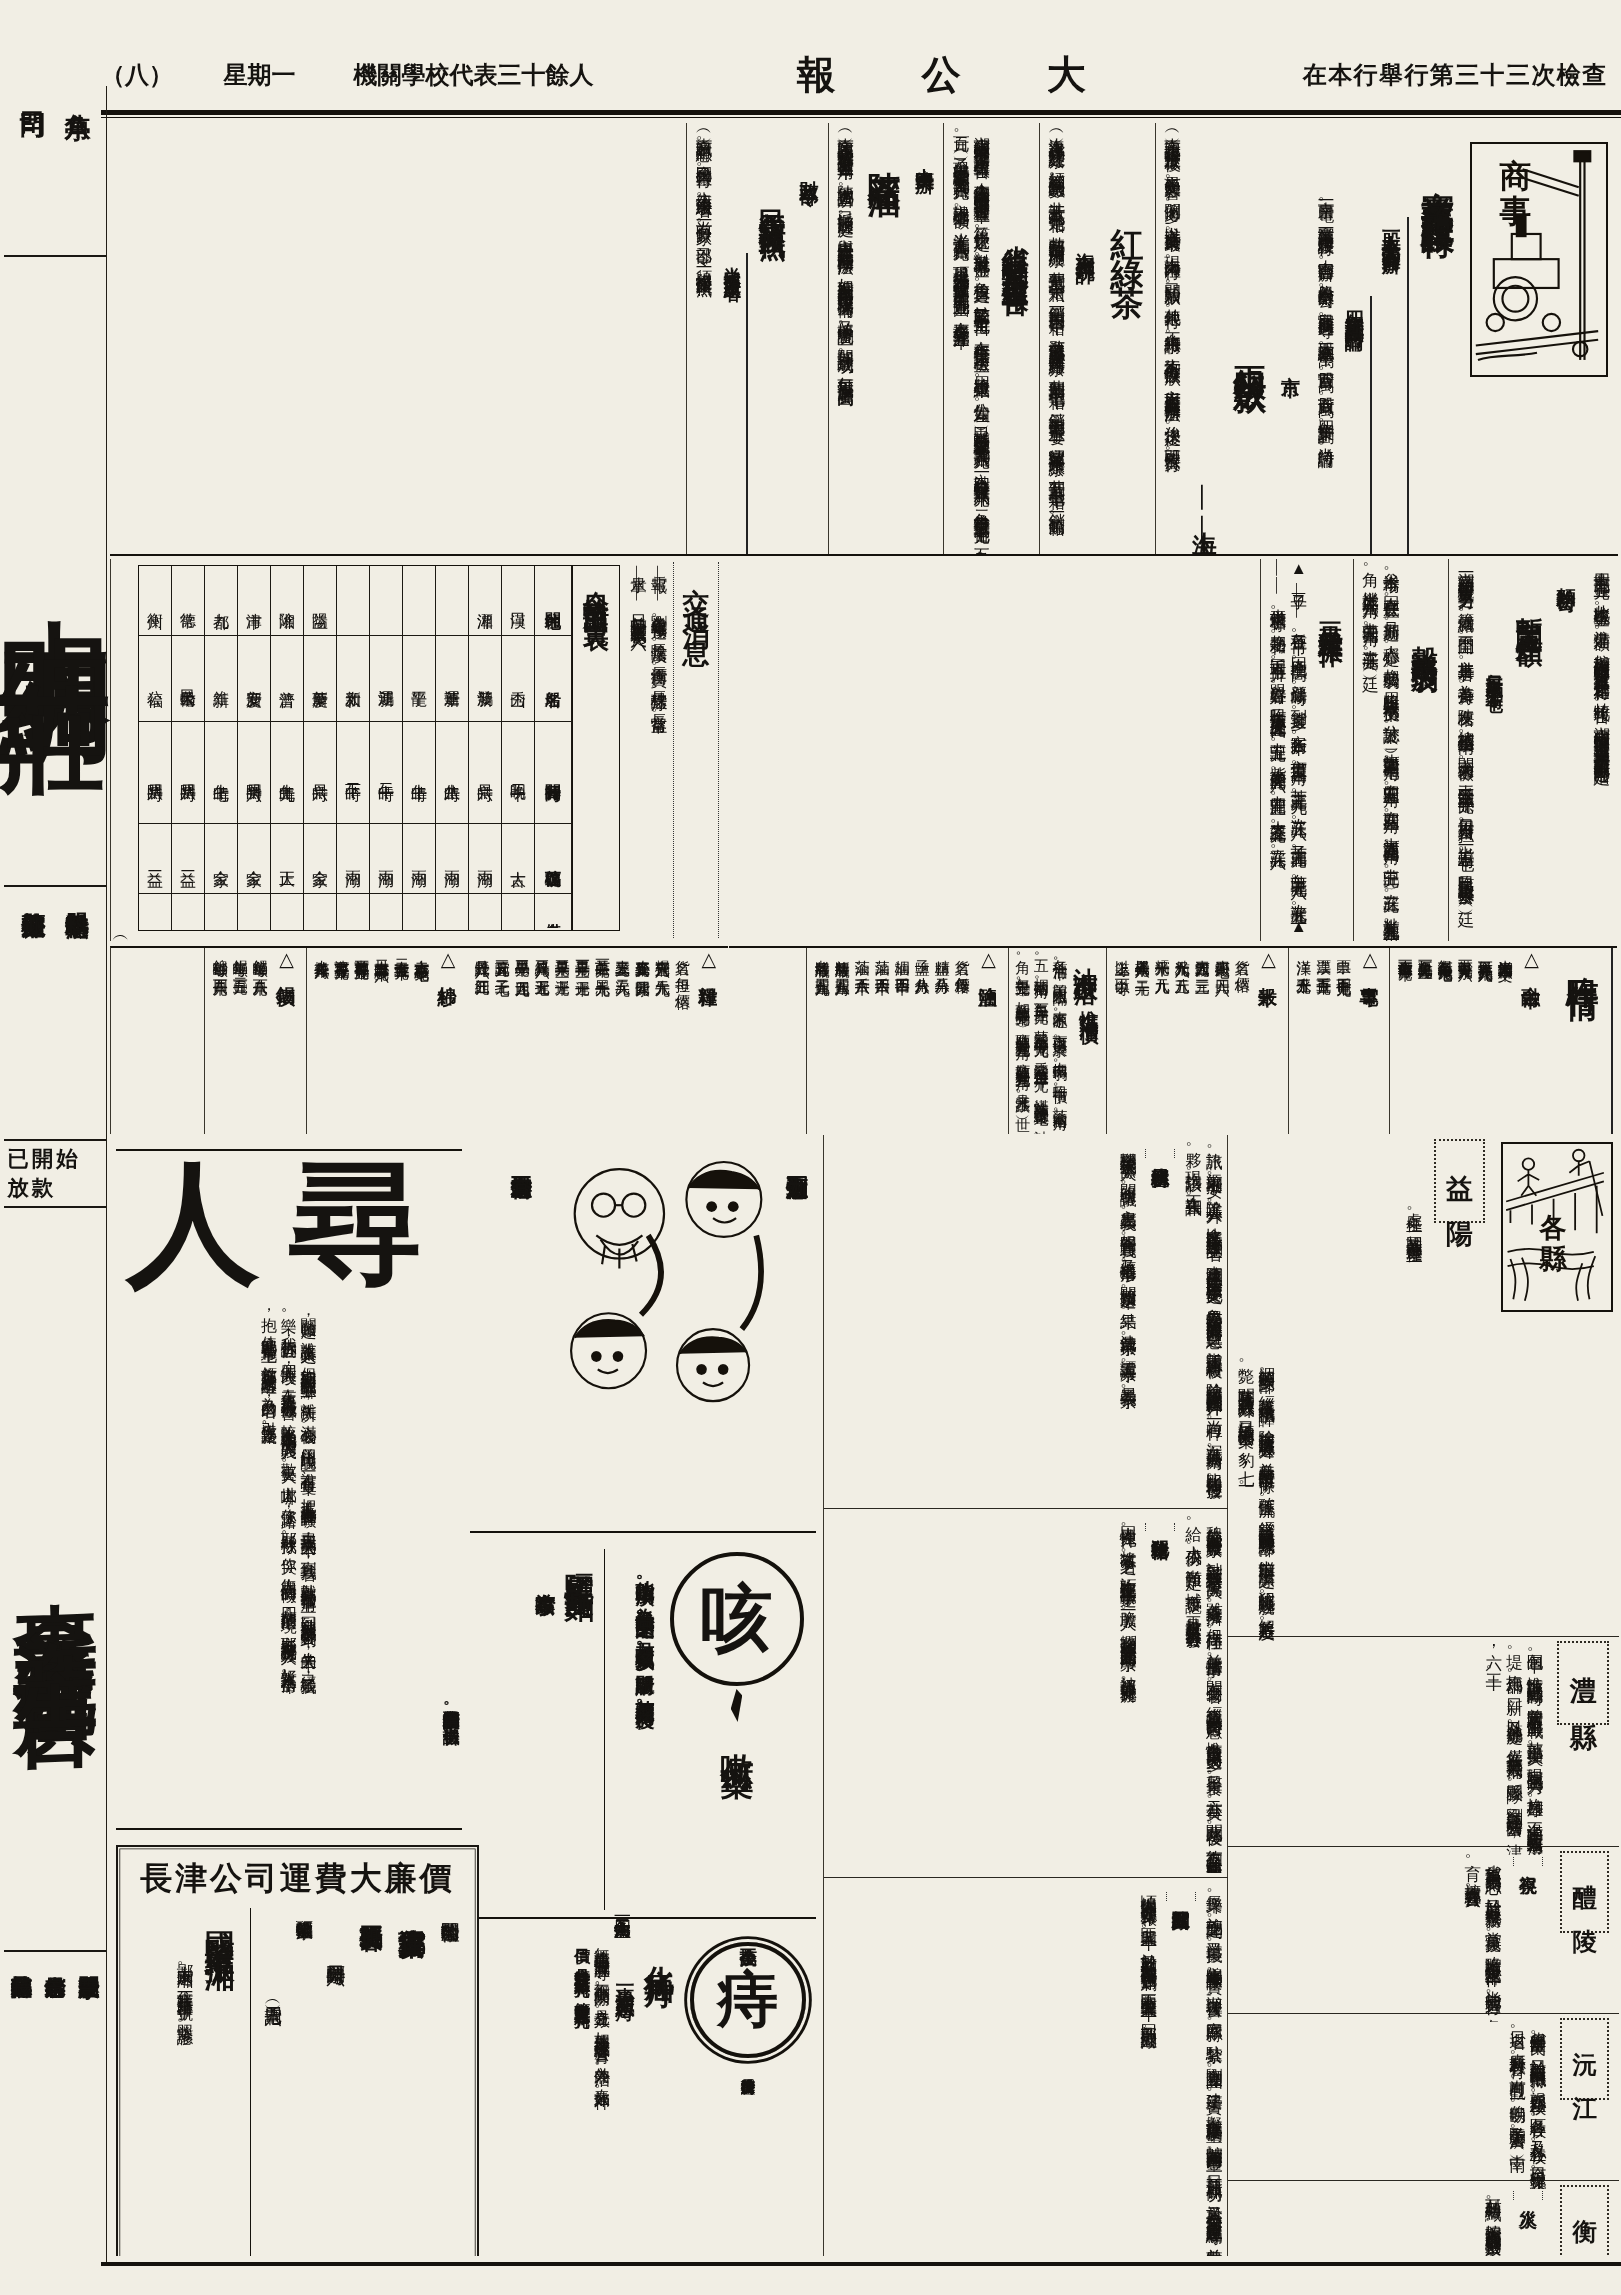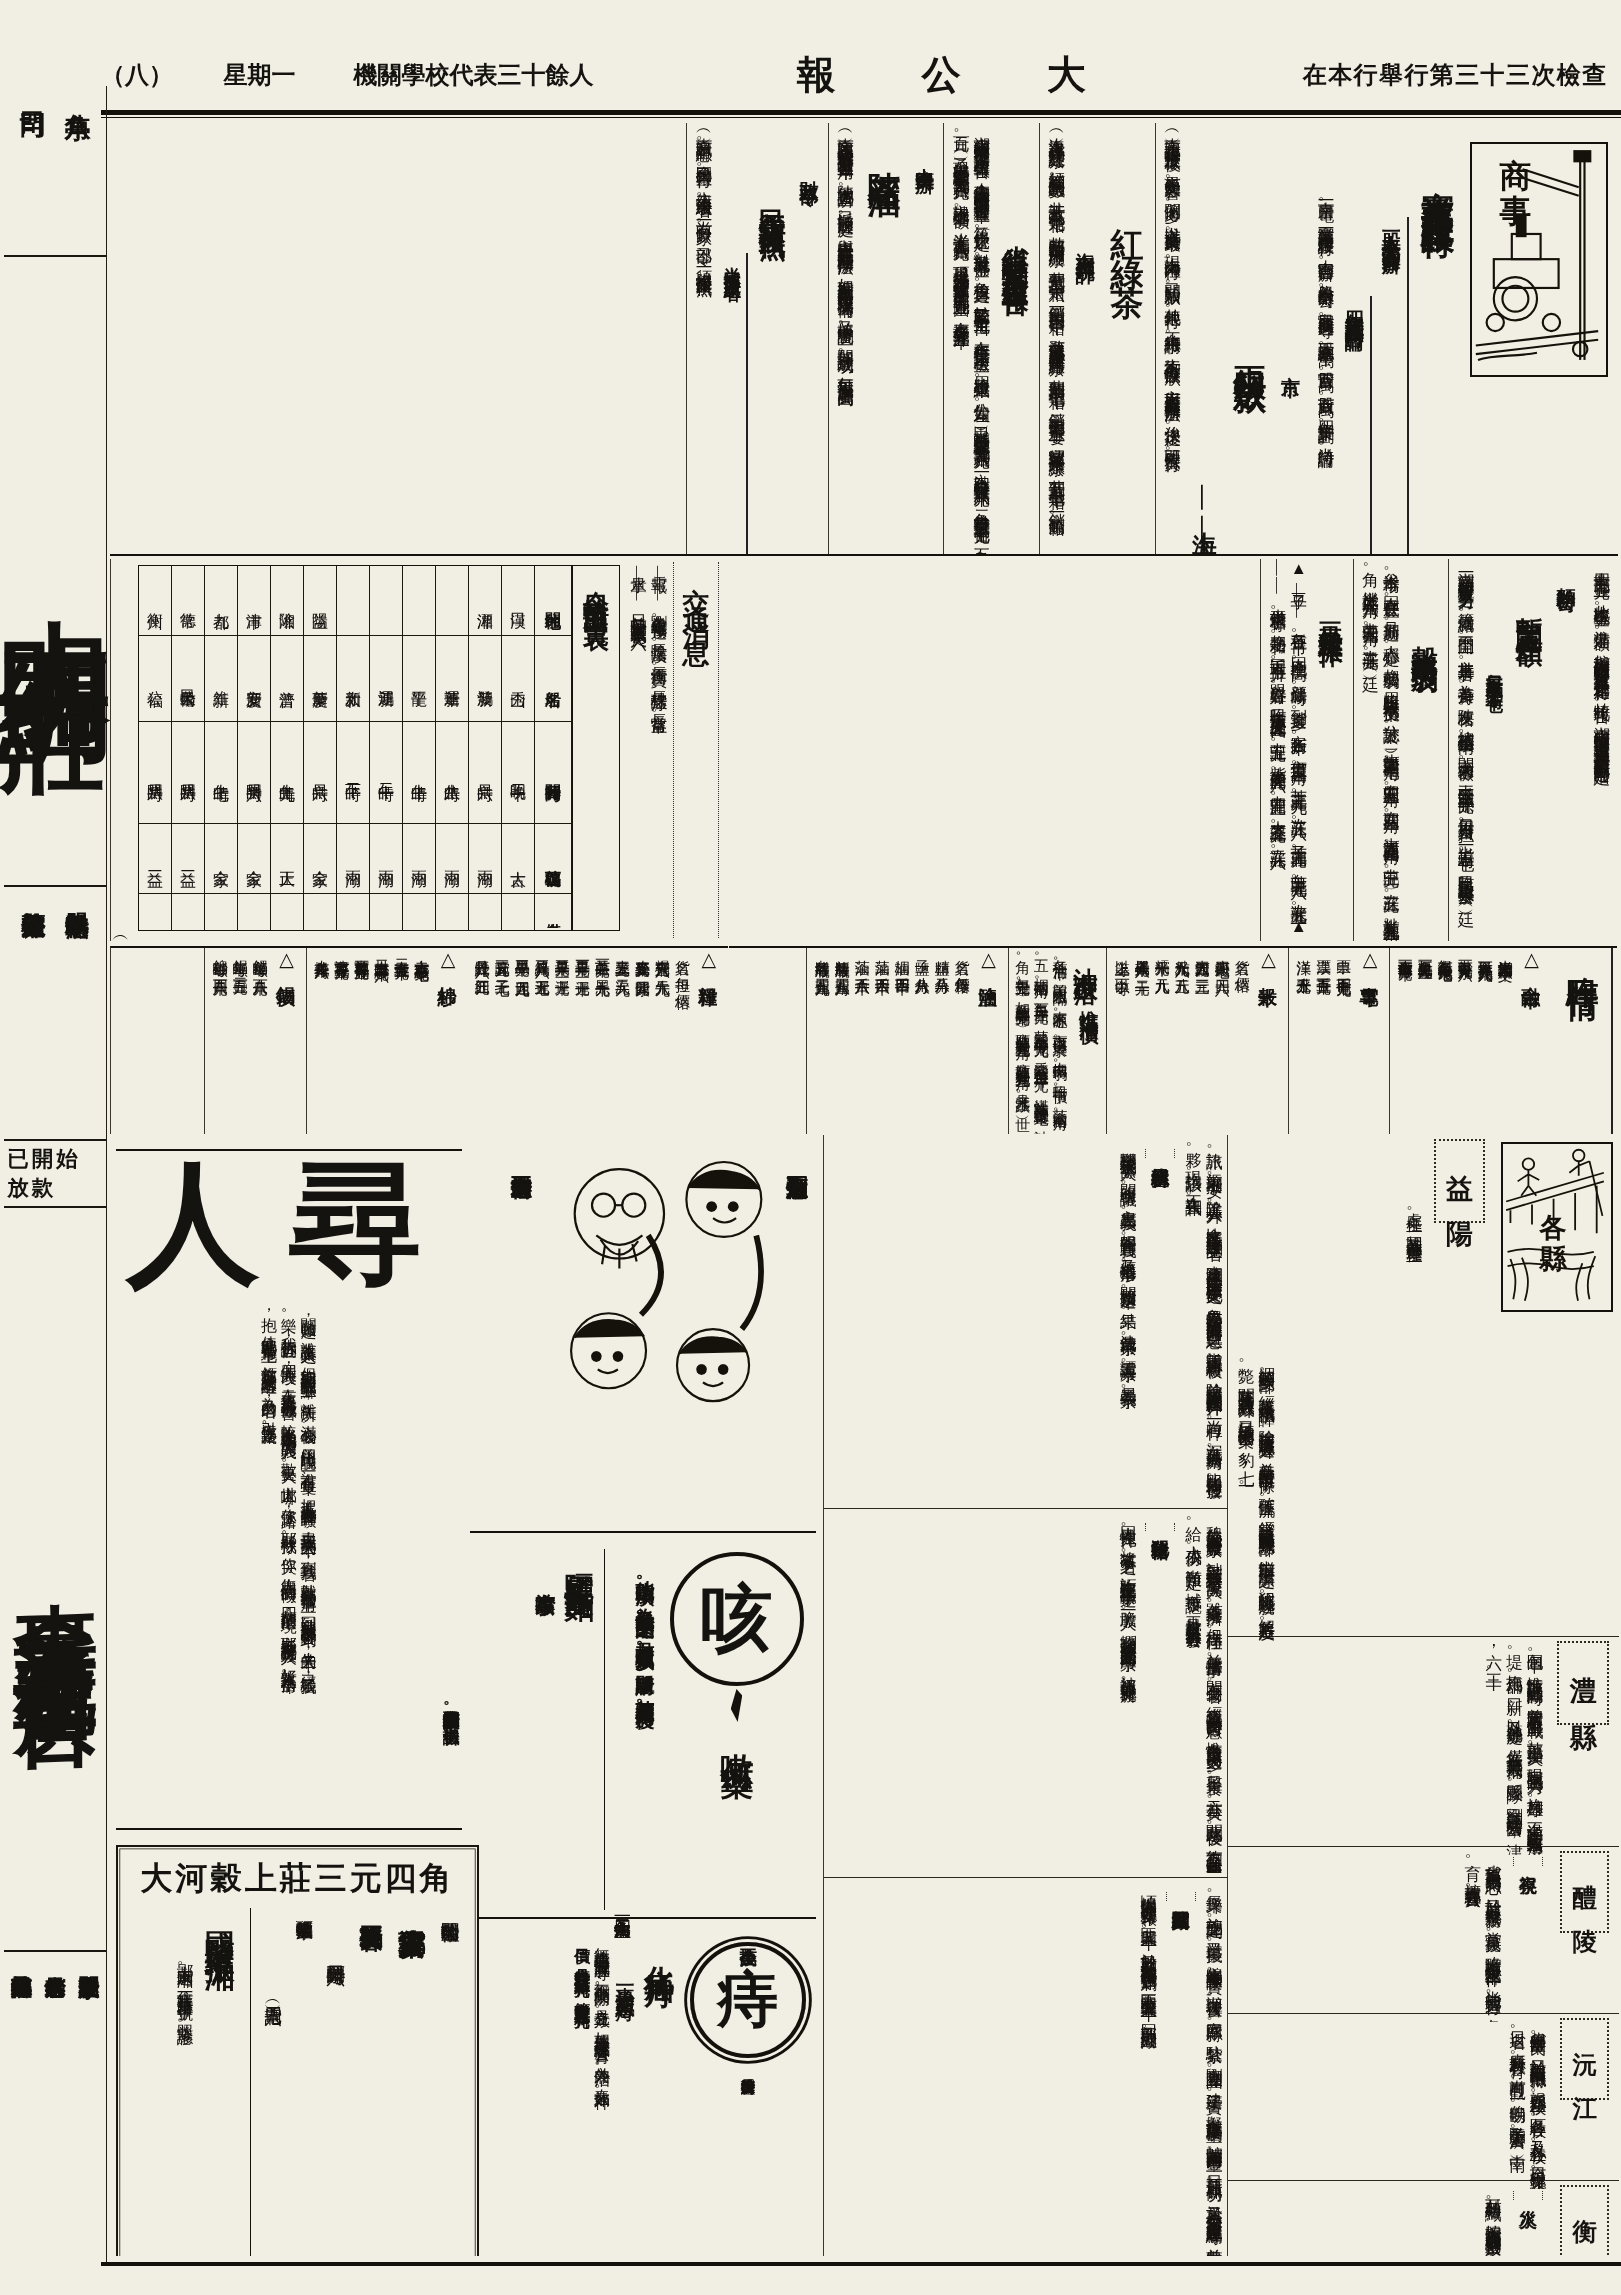--- a/index.html
+++ b/index.html
@@ -521,21 +521,21 @@
         </div>
         <div class="v" style="font-size:15px;margin-top:8.6px;height:137px;">長沙糧道街崔氏瓣香廬藥房啓</div>
       </div>
       <div class="hl hl2" style="margin-top:14.4px;font-size:30px;">化痔仙丹</div>
       <div class="sub" style="margin-top:43px;">專治一切新久惡痔</div>
       <div class="vbody" style="max-width:94px;font-size:16px;padding-top:7.2px;">無論痛痔血痔生管成漏脫肚等。無不藥到病除。立見奇效。如患外痔再速擦惡痔去管膏。內外兼治。奏效如神。</div>
       <div class="vbody" style="max-width:50px;font-size:16px;font-weight:700;padding-top:7.2px;">價目　痔丹雙料二元八角單料一元　管膏雙料二元單料一元</div>
     </div>
 
     <div class="adframe" style="left:5.8px;top:710px;width:339px;height:396px;padding:10px;display:flex;flex-direction:column;">
-      <div style="font-size:32px;font-weight:900;text-align:center;letter-spacing:2.9px;white-space:nowrap;">大河穀上莊三元四角</div>
+      <div style="font-size:32px;font-weight:900;text-align:center;letter-spacing:2.9px;white-space:nowrap;">長津公司運費大廉價</div>
       <div style="flex:1;display:flex;flex-direction:row-reverse;padding-top:7.2px;">
         <div class="v" style="font-size:19px;margin:0 3.6px;">本公司輪船開往</div>
         <div class="v" style="font-size:27px;font-weight:900;margin:0 3.6px;">津市安鄉貨班運</div>
         <div class="v" style="font-size:23px;font-weight:700;margin:0 3.6px;">費照碼三折客班</div>
         <div class="v" style="font-size:19px;margin:0 3.6px;margin-top:43px;">每日早六時開票</div>
         <div class="v" style="font-size:17.3px;margin:0 3.6px;">價照常輪靠金家碼頭</div>
         <div class="v" style="font-size:17.3px;margin:0 3.6px;margin-top:86px;">（電話六七四）</div>
         <div style="border-right:1.4px solid #15120d;margin:0 5.8px;"></div>
         <div class="v" style="font-size:30px;font-weight:900;letter-spacing:7.2px;margin:0 4.3px;">國醫羅振湘</div>
         <div class="vbody" style="max-width:65px;font-size:16.6px;padding-top:43px;">鄙人由京返湘。住吉祥巷一路吉祥三十號。照常應診。</div>

